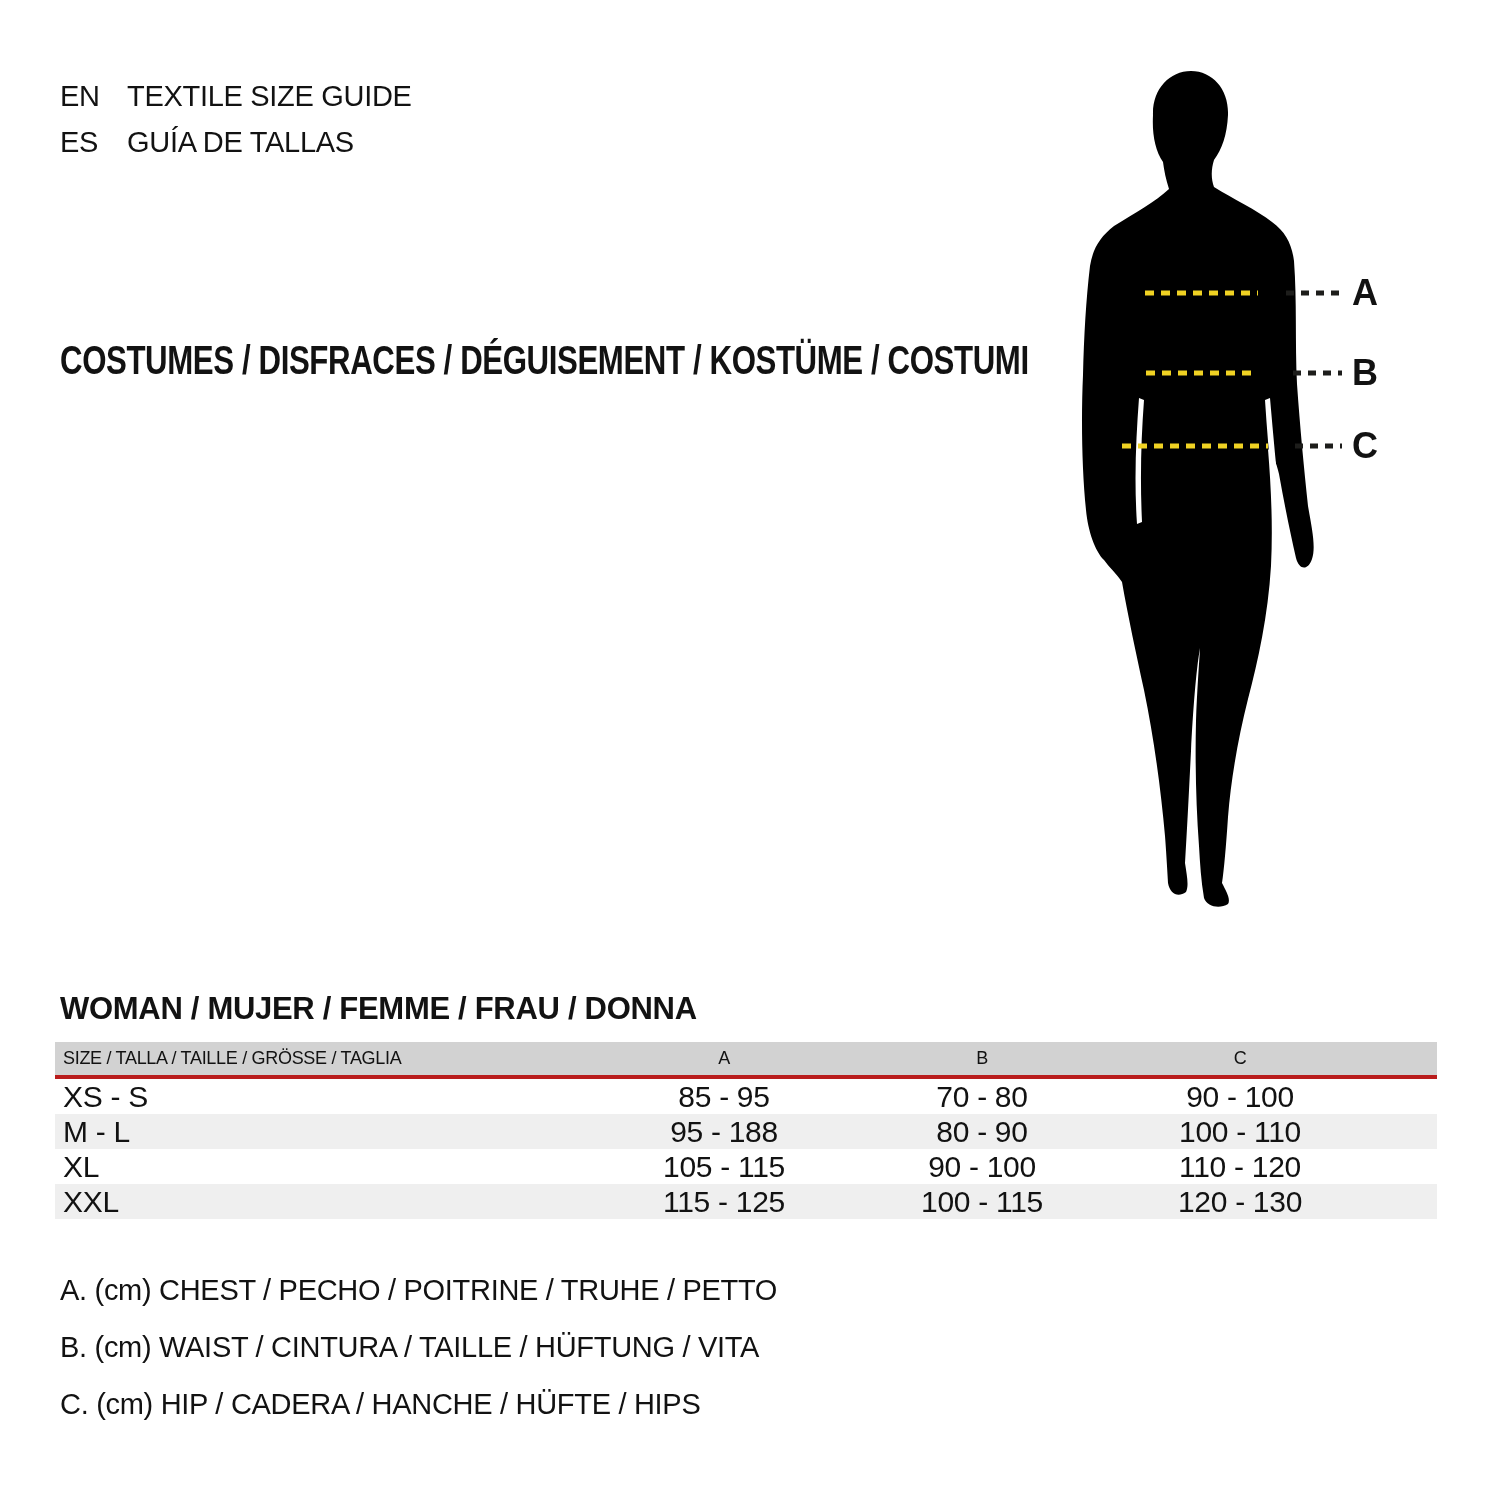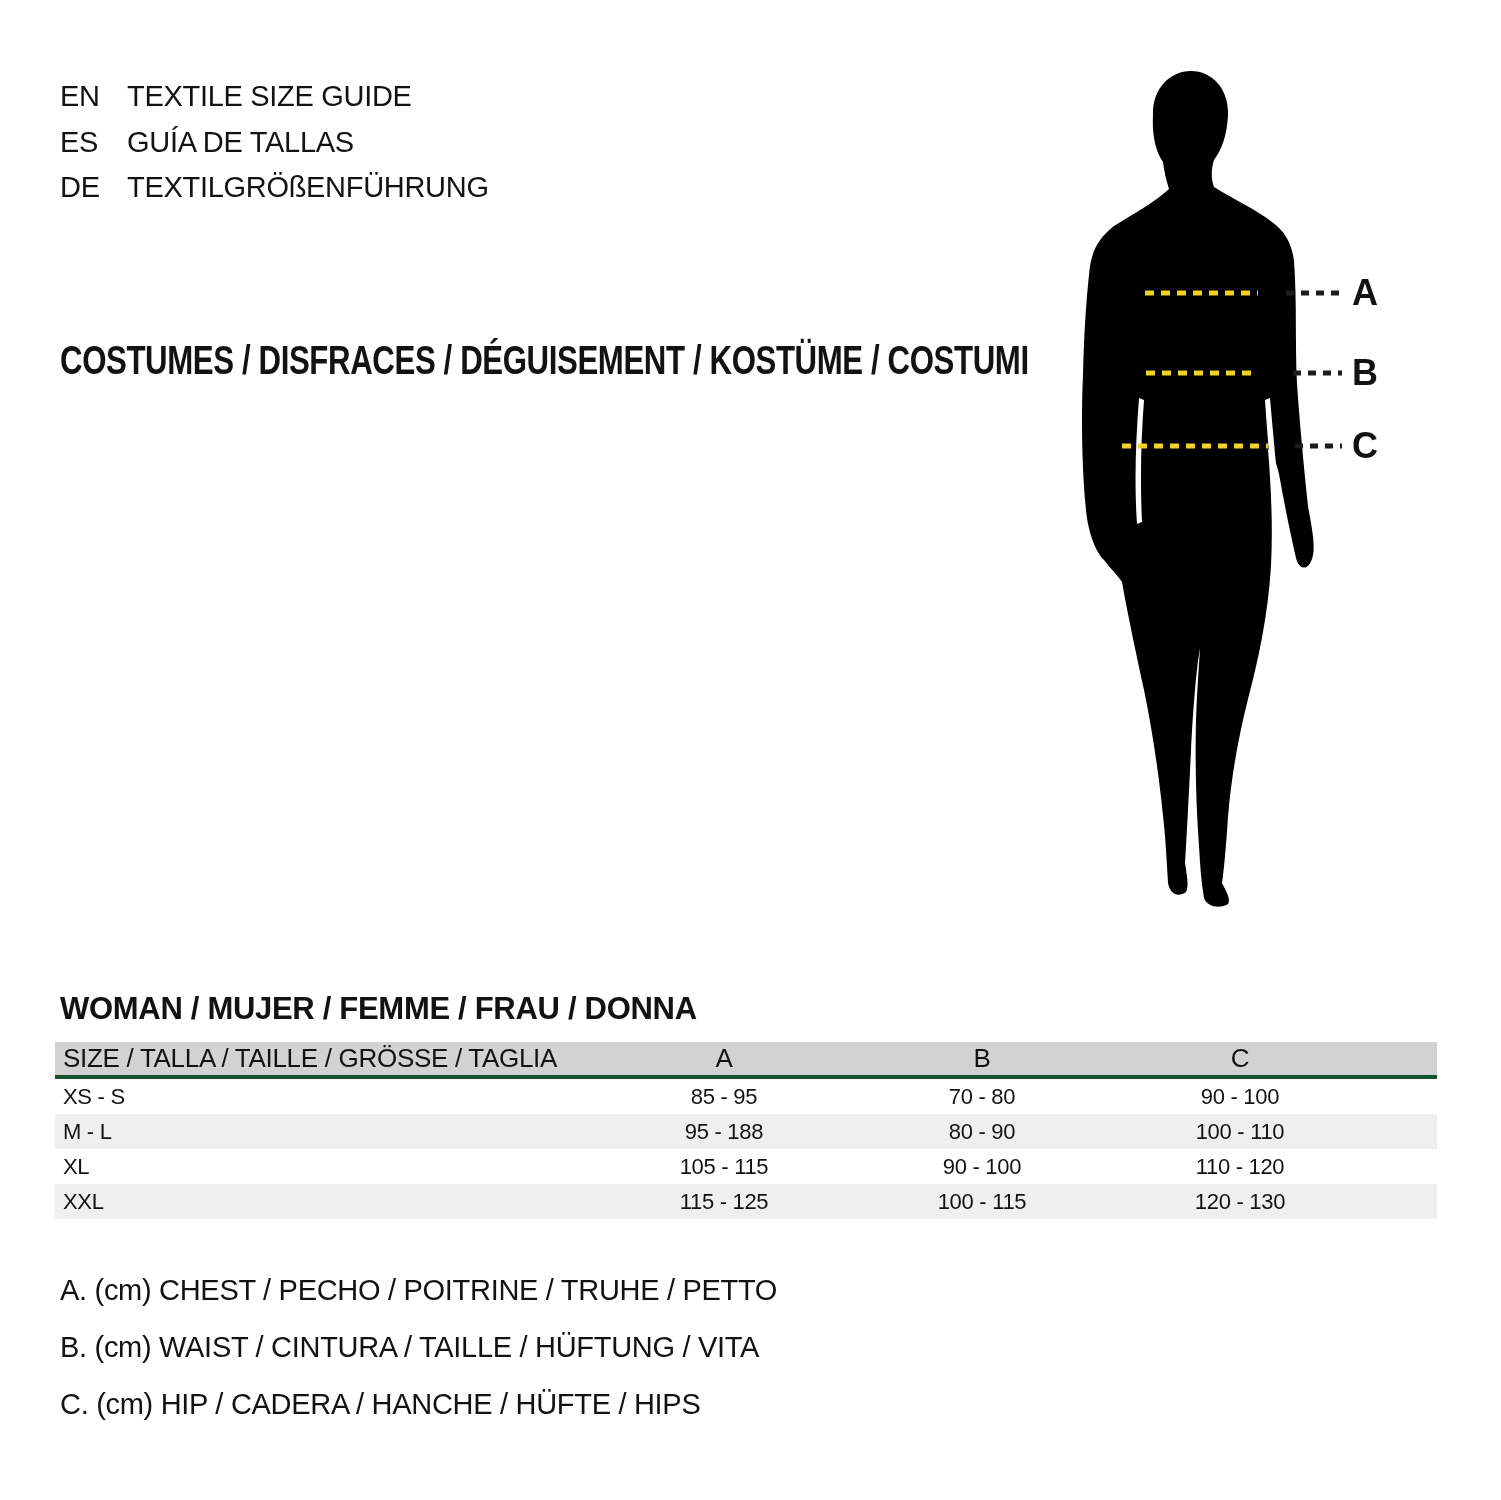--- a/index.html
+++ b/index.html
@@ -97,24 +97,24 @@
   .size-table th, .size-table td {
     padding: 0 0 0 8px;
     font-weight: 400;
     text-align: left;
     white-space: nowrap;
     overflow: hidden;
   }
   .size-table thead th {
     height: 33px;
     background: var(--header-bg, #d2d2d2);
-    border-bottom: 4px solid #14532d;
-    font-size: 26px;
-  }
-  .size-table tbody td { height: 35px; font-size: 22px; }
+    border-bottom: 4px solid #b91c1c;
+    font-size: 18px;
+  }
+  .size-table tbody td { height: 35px; font-size: 30px; }
   .size-table th.num, .size-table td.num { text-align: center; padding: 0; }
   .size-table tbody tr:nth-child(even) { background: var(--stripe-bg, #efefef); }
 
   
   .legend {
     position: absolute;
     left: 60px;
     top: 1262px;
   }
   .legend-line {
@@ -132,24 +132,20 @@
 <div class="canvas">
 
   <div class="lang-list">
     <div class="lang-row">
       <span class="lang-code">EN</span>
       <span class="lang-title">TEXTILE SIZE GUIDE</span>
     </div>
     <div class="lang-row">
       <span class="lang-code">ES</span>
       <span class="lang-title">GUÍA DE TALLAS</span>
-    </div>
-    <div class="lang-row">
-      <span class="lang-code">DE</span>
-      <span class="lang-title">TEXTILGRÖßENFÜHRUNG</span>
     </div>
   </div>
 
   <h1 class="category">COSTUMES / DISFRACES / DÉGUISEMENT / KOSTÜME / COSTUMI</h1>
 
   <div class="figure-area">
     <svg width="310" height="850" viewBox="0 0 310 850">
       <path d="M111,1
                C133,1 149,20 148,45
                C147,65 142,79 134,90

